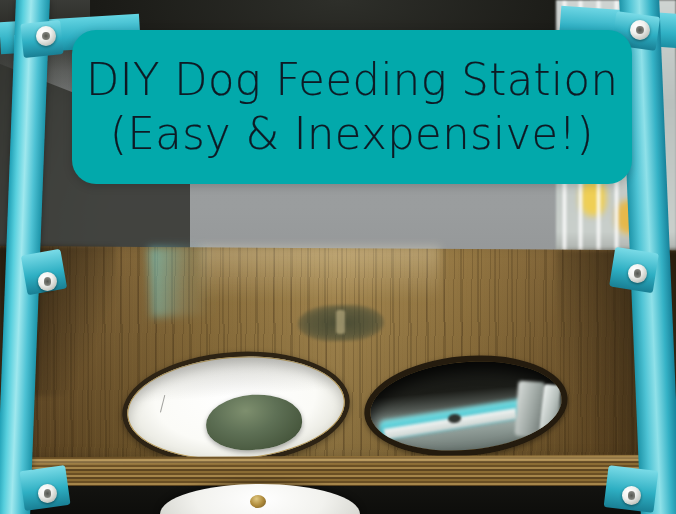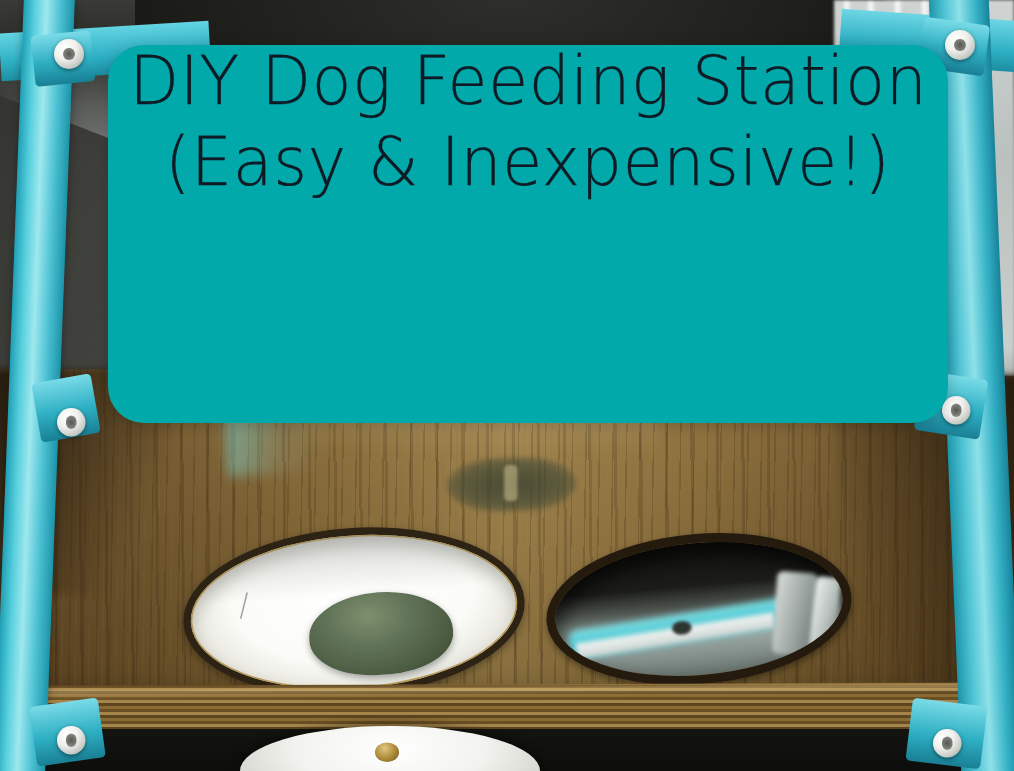--- a/index.html
+++ b/index.html
@@ -330,26 +330,27 @@
   .stain-notch {
     left: 336px; top: 310px; width: 9px; height: 24px;
     background: rgba(182,170,126,.7);
     border-radius: 3px;
     filter: blur(1.2px);
   }
 
   
   #title-card {
     left: 72px; top: 30px;
-    width: 560px; height: 252px;
+    width: 560px; height: 154px;
     background: #02a9ab;
     border-radius: 24px;
     display: flex;
     flex-direction: column;
     align-items: center;
+    justify-content: center;
     box-shadow: 0 2px 10px rgba(0,0,0,.18);
   }
   .title-line {
     color: #0e1a24;
     font-family: "DejaVu Sans", sans-serif;
     font-weight: 300;
     letter-spacing: .5px;
     text-align: center;
     line-height: 1.06;
     white-space: nowrap;

